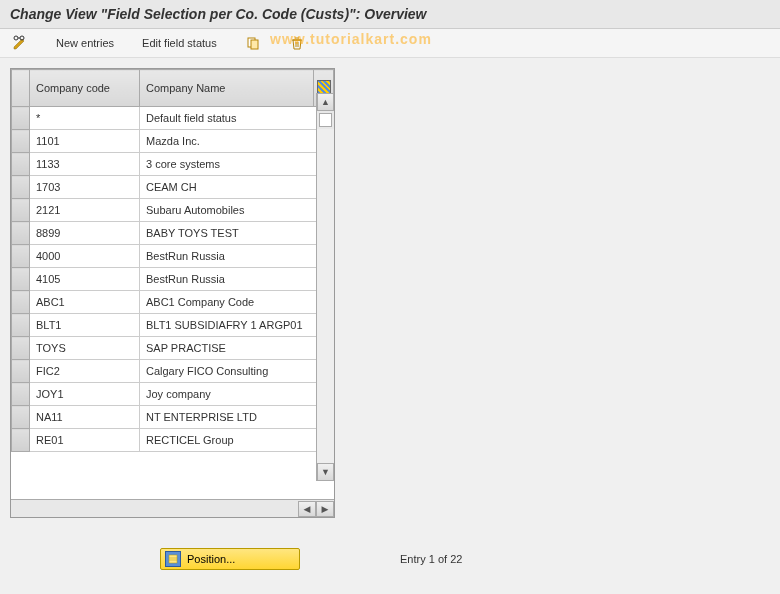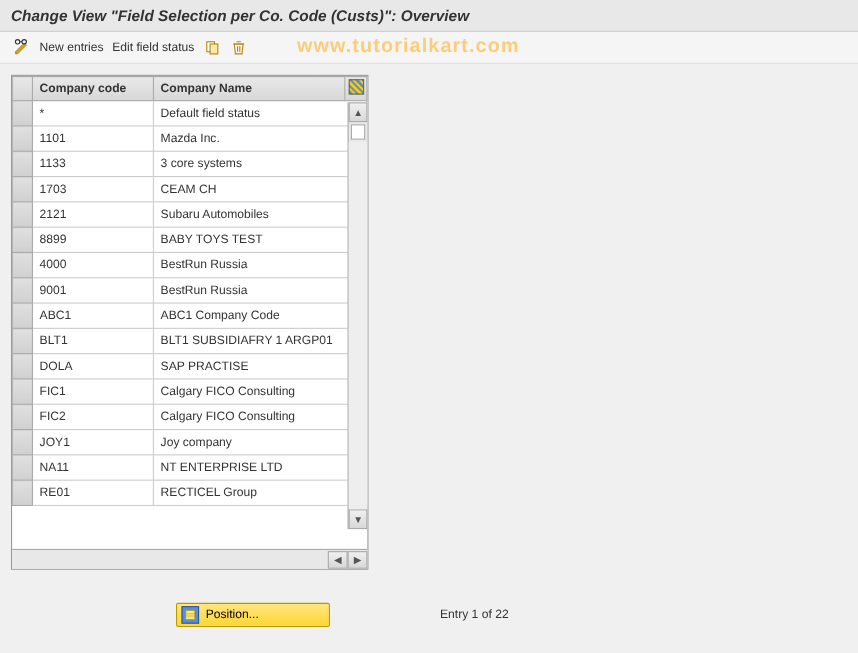--- a/index.html
+++ b/index.html
@@ -22,37 +22,37 @@
       font-style: italic;
       font-weight: bold;
       color: #333;
     }
     .toolbar {
       background: #f5f5f5;
       padding: 4px 8px;
       border-bottom: 1px solid #ddd;
       display: flex;
       align-items: center;
-      gap: 0;
+      gap: 20px;
       position: relative;
     }
     .toolbar-item {
       display: flex;
       align-items: center;
       gap: 4px;
       padding: 2px 4px;
       cursor: pointer;
       color: #333;
     }
     .icon { display: inline-flex; width: 16px; height: 16px; align-items: center; justify-content: center; }
     .watermark {
       position: absolute;
       left: 270px;
       top: 2px;
-      font-size: 18px;
+      font-size: 14px;
       font-weight: bold;
       color: rgba(255,165,0,0.5);
       letter-spacing: 1px;
       pointer-events: none;
     }
     .content {
       padding: 10px;
     }
     .table-container {
       border: 1px solid #999;
@@ -67,22 +67,22 @@
     }
     table {
       border-collapse: collapse;
       width: 100%;
     }
     th {
       background: linear-gradient(#e8e8e8, #d8d8d8);
       border: 1px solid #aaa;
       padding: 4px 6px;
       text-align: left;
-      font-weight: bold;
-      height: 22px;
+      font-weight: normal;
+      height: 37px;
       color: #333;
     }
     th.sel-col { width: 18px; }
     th.code-col { width: 110px; }
     th.name-col { }
     th.btn-col { width: 20px; text-align: center; padding: 2px; }
     td {
       border: 1px solid #ccc;
       padding: 3px 6px;
       height: 23px;
@@ -258,42 +258,37 @@
               <td>8899</td>
               <td colspan="2">BABY TOYS TEST</td>
             </tr>
             <tr>
               <td class="sel-cell"></td>
               <td>4000</td>
               <td colspan="2">BestRun Russia</td>
             </tr>
             <tr>
               <td class="sel-cell"></td>
-              <td>9001</td>
+              <td>4105</td>
               <td colspan="2">BestRun Russia</td>
             </tr>
             <tr>
               <td class="sel-cell"></td>
               <td>ABC1</td>
               <td colspan="2">ABC1 Company Code</td>
             </tr>
             <tr>
               <td class="sel-cell"></td>
               <td>BLT1</td>
               <td colspan="2">BLT1 SUBSIDIAFRY 1 ARGP01</td>
             </tr>
             <tr>
               <td class="sel-cell"></td>
-              <td>DOLA</td>
+              <td>TOYS</td>
               <td colspan="2">SAP PRACTISE</td>
-            </tr>
-            <tr>
-              <td class="sel-cell"></td>
-              <td>FIC1</td>
-              <td colspan="2">Calgary FICO Consulting</td>
             </tr>
             <tr>
               <td class="sel-cell"></td>
               <td>FIC2</td>
               <td colspan="2">Calgary FICO Consulting</td>
             </tr>
             <tr>
               <td class="sel-cell"></td>
               <td>JOY1</td>
               <td colspan="2">Joy company</td>

